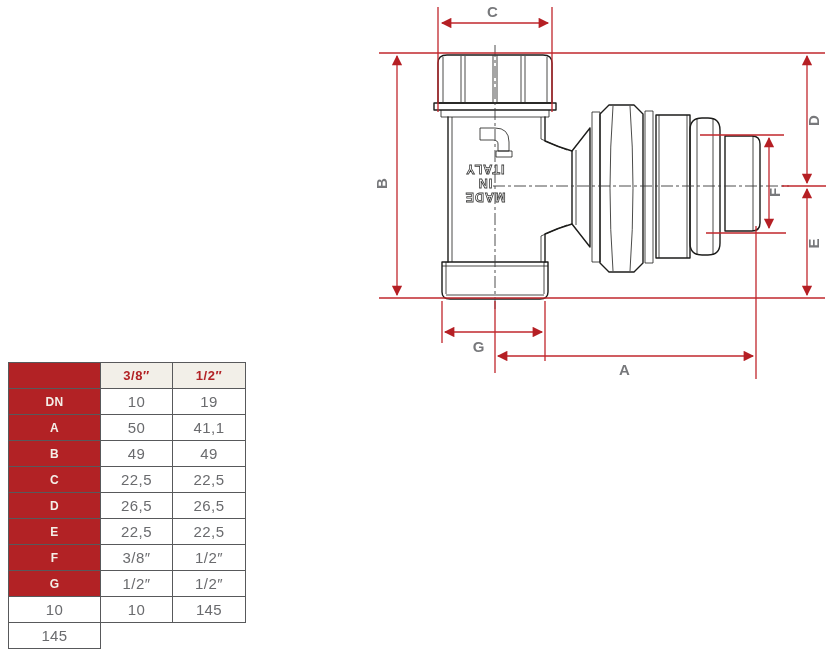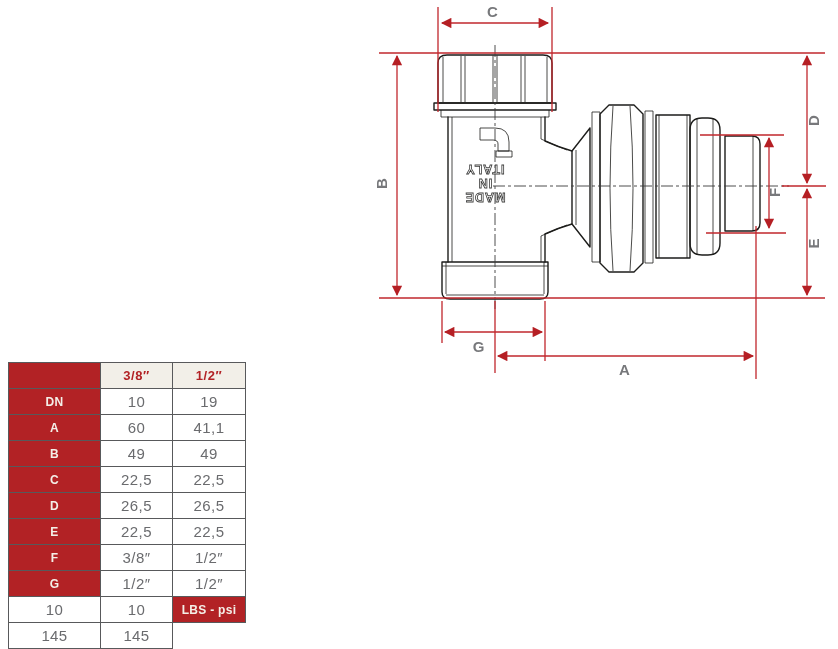--- a/index.html
+++ b/index.html
@@ -161,21 +161,21 @@
 
     <div class="cell-label"></div>
     <div class="cell-colhead">3/8″</div>
     <div class="cell-colhead">1/2″</div>
 
     <div class="cell-label">DN</div>
     <div class="cell-value">10</div>
     <div class="cell-value">19</div>
 
     <div class="cell-label">A</div>
-    <div class="cell-value">60</div>
+    <div class="cell-value">50</div>
     <div class="cell-value">41,1</div>
 
     <div class="cell-label">B</div>
     <div class="cell-value">49</div>
     <div class="cell-value">49</div>
 
     <div class="cell-label">C</div>
     <div class="cell-value">22,5</div>
     <div class="cell-value">22,5</div>
 
@@ -191,18 +191,17 @@
     <div class="cell-value">3/8″</div>
     <div class="cell-value">1/2″</div>
 
     <div class="cell-label">G</div>
     <div class="cell-value">1/2″</div>
     <div class="cell-value">1/2″</div>
 
     <div class="cell-value">10</div>
     <div class="cell-value">10</div>
 
-    <div class="cell-label">LBS - psi</div>
     <div class="cell-value">145</div>
     <div class="cell-value">145</div>
   </div>
 
 </div>
 
 </body></html>

